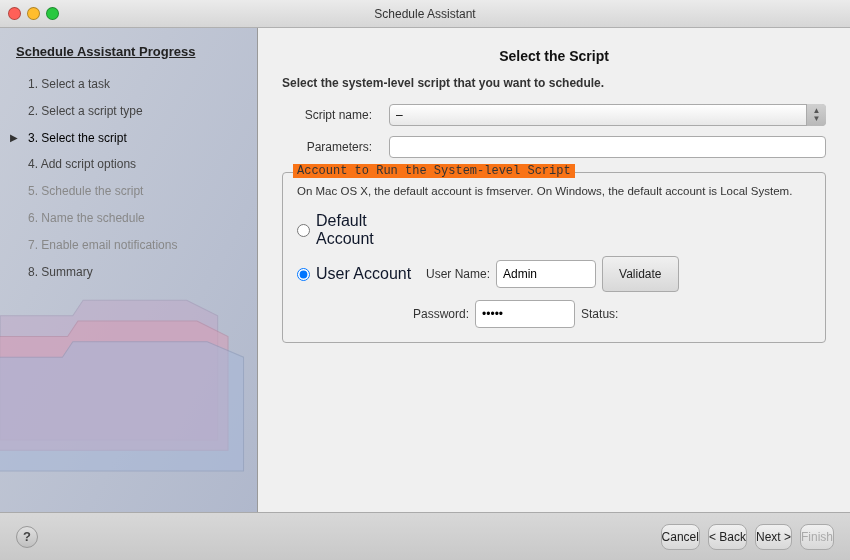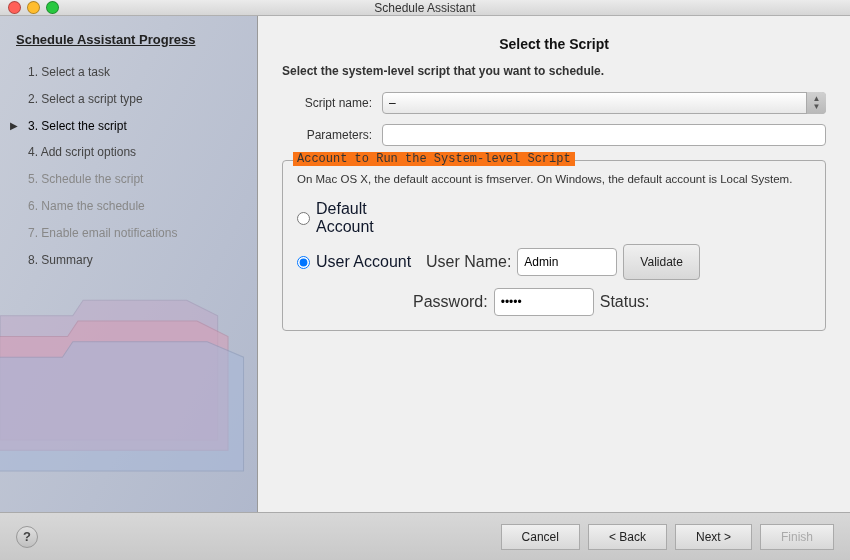--- a/index.html
+++ b/index.html
@@ -10,21 +10,21 @@
       width: 850px;
       height: 560px;
       overflow: hidden;
       display: flex;
       flex-direction: column;
     }
 
     
     .title-bar {
       background: linear-gradient(to bottom, #ebebeb, #d6d6d6);
-      height: 16px;
+      height: 28px;
       display: flex;
       align-items: center;
       justify-content: center;
       border-bottom: 1px solid #b0b0b0;
       position: relative;
       flex-shrink: 0;
     }
     .title-bar-buttons {
       position: absolute;
       left: 8px;
@@ -116,20 +116,21 @@
       color: #333;
       margin-bottom: 14px;
       font-weight: bold;
     }
 
     
     .form-row {
       display: flex;
       align-items: center;
       margin-bottom: 10px;
+      gap: 7px;
     }
     .form-label {
       width: 100px;
       text-align: right;
       padding-right: 10px;
       font-size: 12px;
       color: #333;
       flex-shrink: 0;
     }
     .form-input {
@@ -216,21 +217,21 @@
       color: #0f172a;
       width: 110px;
     }
     .inline-form {
       display: flex;
       align-items: center;
       gap: 6px;
       flex-wrap: wrap;
     }
     .inline-label {
-      font-size: 16px;
+      font-size: 12px;
       color: #333;
     }
     .inline-input {
       width: 100px;
       height: 28px;
       border: 1px solid #aaa;
       border-radius: 4px;
       background: white;
       padding: 0 6px;
       font-size: 12px;
@@ -282,24 +283,24 @@
       font-weight: bold;
       color: #444;
       cursor: pointer;
     }
     .bottom-right {
       display: flex;
       gap: 8px;
     }
     .nav-btn {
       height: 26px;
-      padding: 0 20px;
+      padding: 0 0;
       background: linear-gradient(to bottom, #f0f0f0, #d8d8d8);
       border: 1px solid #aaa;
-      border-radius: 0;
+      border-radius: 8px;
       font-size: 12px;
       cursor: pointer;
       color: #222;
     }
     .nav-btn:disabled {
       color: #aaa;
       cursor: default;
     }
 
     

